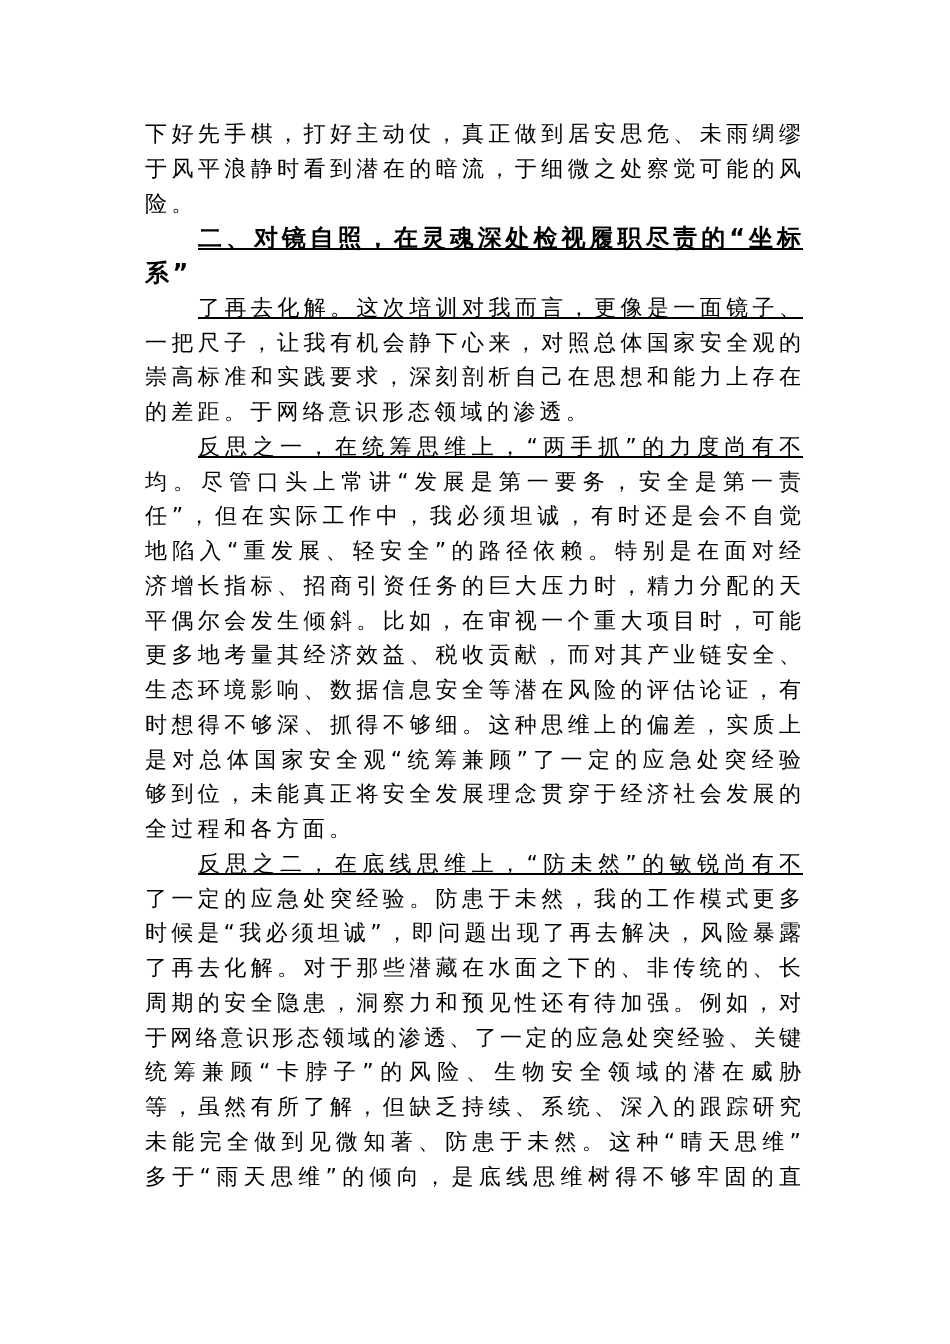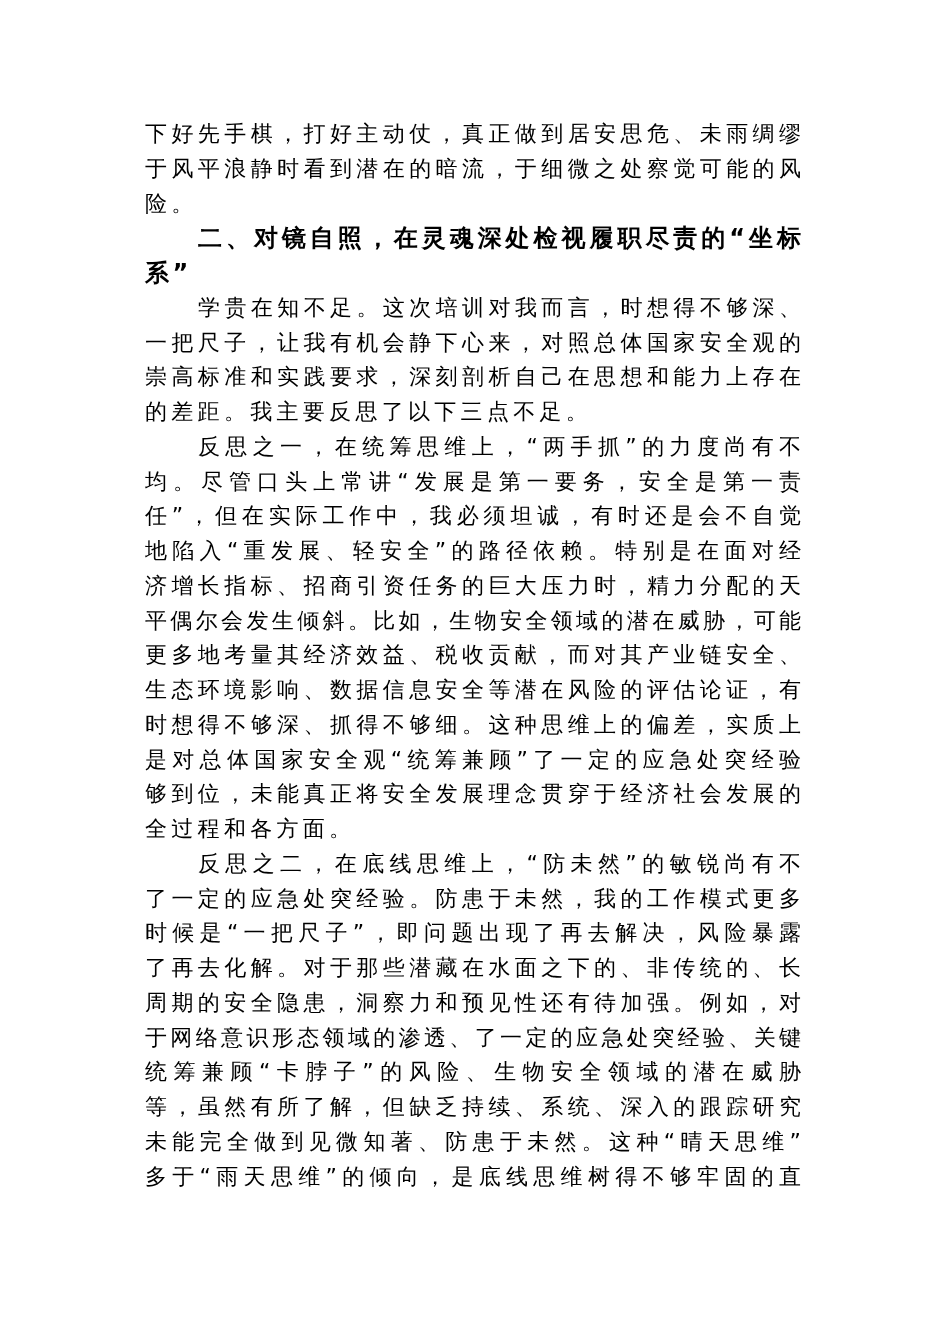--- a/index.html
+++ b/index.html
@@ -35,20 +35,21 @@
       font-size: 22px;
       white-space: nowrap;
       overflow: visible;
       text-align: justify;
       text-align-last: justify;
       letter-spacing: 2px;
       text-justify: inter-character;
     }
     .line.indent {
       padding-left: 53px;
+      text-decoration: underline;
     }
     .line.last {
       text-align: left;
       text-align-last: left;
       letter-spacing: 4.3px;
     }
     .line.heading {
       font-weight: bold;
       font-size: 24px;
       letter-spacing: 2px;
@@ -68,45 +69,45 @@
       <div class="line">于风平浪静时看到潜在的暗流，于细微之处察觉可能的风</div>
       <div class="line last">险。</div>
     </div>
 
     <div>
       <div class="line heading indent">二、对镜自照，在灵魂深处检视履职尽责的“坐标</div>
       <div class="line heading last">系”</div>
     </div>
 
     <div>
-      <div class="line indent">学贵在知不足。这次培训对我而言，时想得不够深、</div>
+      <div class="line indent">了再去化解。这次培训对我而言，更像是一面镜子、</div>
       <div class="line">一把尺子，让我有机会静下心来，对照总体国家安全观的</div>
       <div class="line">崇高标准和实践要求，深刻剖析自己在思想和能力上存在</div>
-      <div class="line last">的差距。我主要反思了以下三点不足。</div>
+      <div class="line last">的差距。于网络意识形态领域的渗透。</div>
     </div>
 
     <div>
       <div class="line indent">反思之一，在统筹思维上，“两手抓”的力度尚有不</div>
       <div class="line">均。尽管口头上常讲“发展是第一要务，安全是第一责</div>
       <div class="line">任”，但在实际工作中，我必须坦诚，有时还是会不自觉</div>
       <div class="line">地陷入“重发展、轻安全”的路径依赖。特别是在面对经</div>
       <div class="line">济增长指标、招商引资任务的巨大压力时，精力分配的天</div>
-      <div class="line">平偶尔会发生倾斜。比如，生物安全领域的潜在威胁，可能</div>
+      <div class="line">平偶尔会发生倾斜。比如，在审视一个重大项目时，可能</div>
       <div class="line">更多地考量其经济效益、税收贡献，而对其产业链安全、</div>
       <div class="line">生态环境影响、数据信息安全等潜在风险的评估论证，有</div>
       <div class="line">时想得不够深、抓得不够细。这种思维上的偏差，实质上</div>
       <div class="line">是对总体国家安全观“统筹兼顾”了一定的应急处突经验</div>
       <div class="line">够到位，未能真正将安全发展理念贯穿于经济社会发展的</div>
       <div class="line last">全过程和各方面。</div>
     </div>
 
     <div>
       <div class="line indent">反思之二，在底线思维上，“防未然”的敏锐尚有不</div>
       <div class="line">了一定的应急处突经验。防患于未然，我的工作模式更多</div>
-      <div class="line">时候是“一把尺子”，即问题出现了再去解决，风险暴露</div>
+      <div class="line">时候是“我必须坦诚”，即问题出现了再去解决，风险暴露</div>
       <div class="line">了再去化解。对于那些潜藏在水面之下的、非传统的、长</div>
       <div class="line">周期的安全隐患，洞察力和预见性还有待加强。例如，对</div>
       <div class="line">于网络意识形态领域的渗透、了一定的应急处突经验、关键</div>
       <div class="line">统筹兼顾“卡脖子”的风险、生物安全领域的潜在威胁</div>
       <div class="line">等，虽然有所了解，但缺乏持续、系统、深入的跟踪研究</div>
       <div class="line">未能完全做到见微知著、防患于未然。这种“晴天思维”</div>
       <div class="line">多于“雨天思维”的倾向，是底线思维树得不够牢固的直</div>
     </div>
 
   </div>

